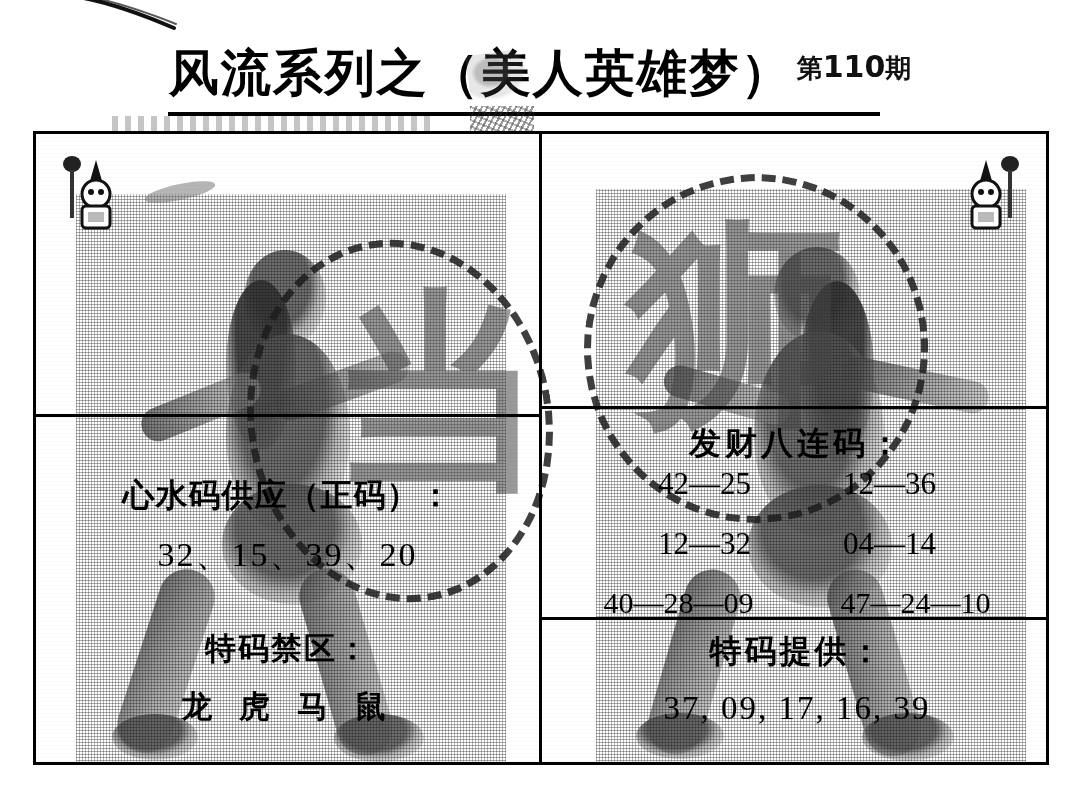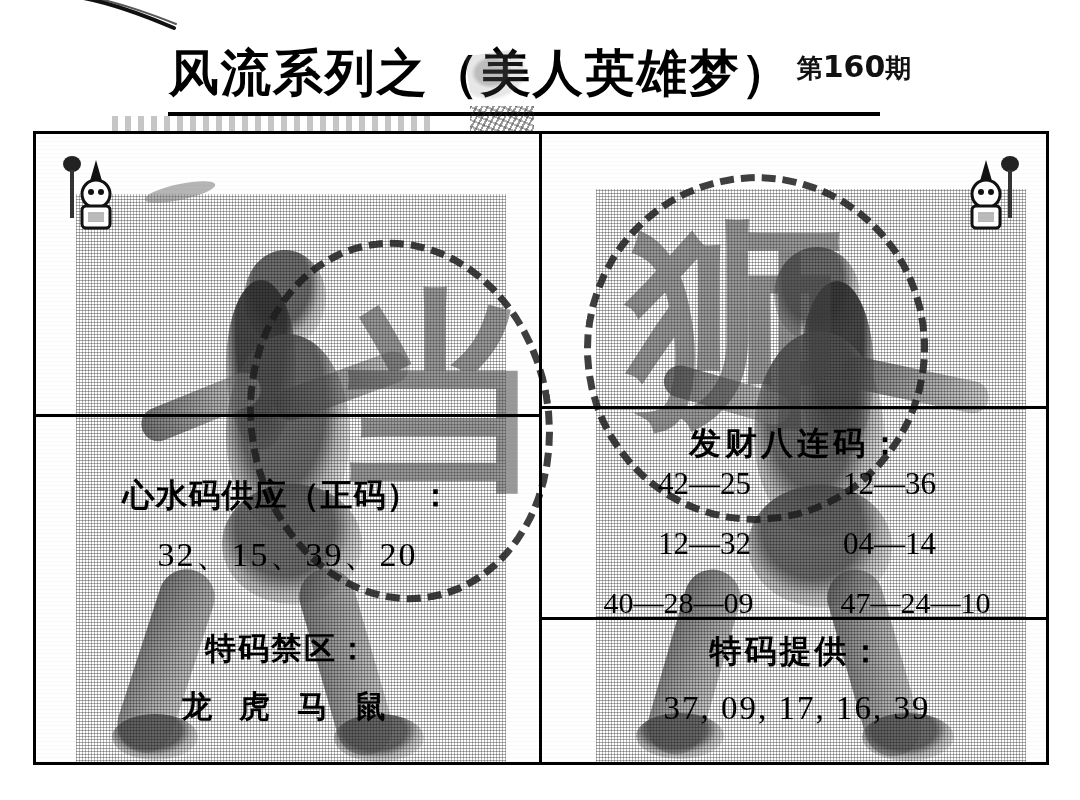--- a/index.html
+++ b/index.html
@@ -299,21 +299,21 @@
 </style>
 </head>
 <body>
 
 <svg class="scribble" viewBox="0 0 110 40">
   <path d="M2 2 C 30 6, 62 16, 104 34" stroke="#111" stroke-width="4" fill="none" stroke-linecap="round"></path>
   <path d="M6 1 C 34 4, 66 14, 106 30" stroke="#111" stroke-width="2" fill="none" stroke-linecap="round" opacity=".7"></path>
 </svg>
 
 <div class="header">
-  <span class="title">风流系列之（美人英雄梦）</span><span class="issue"><span>第</span><span class="num">160</span><span>期</span></span>
+  <span class="title">风流系列之（美人英雄梦）</span><span class="issue"><span>第</span><span class="num">110</span><span>期</span></span>
 </div>
 <div class="smudge-title"></div>
 <div class="header-rule"></div>
 <div class="smudge-stamp"></div>
 <div class="smudge-line"></div>
 
 <div class="sheet">
 
   <div class="figure fig-left">
 

